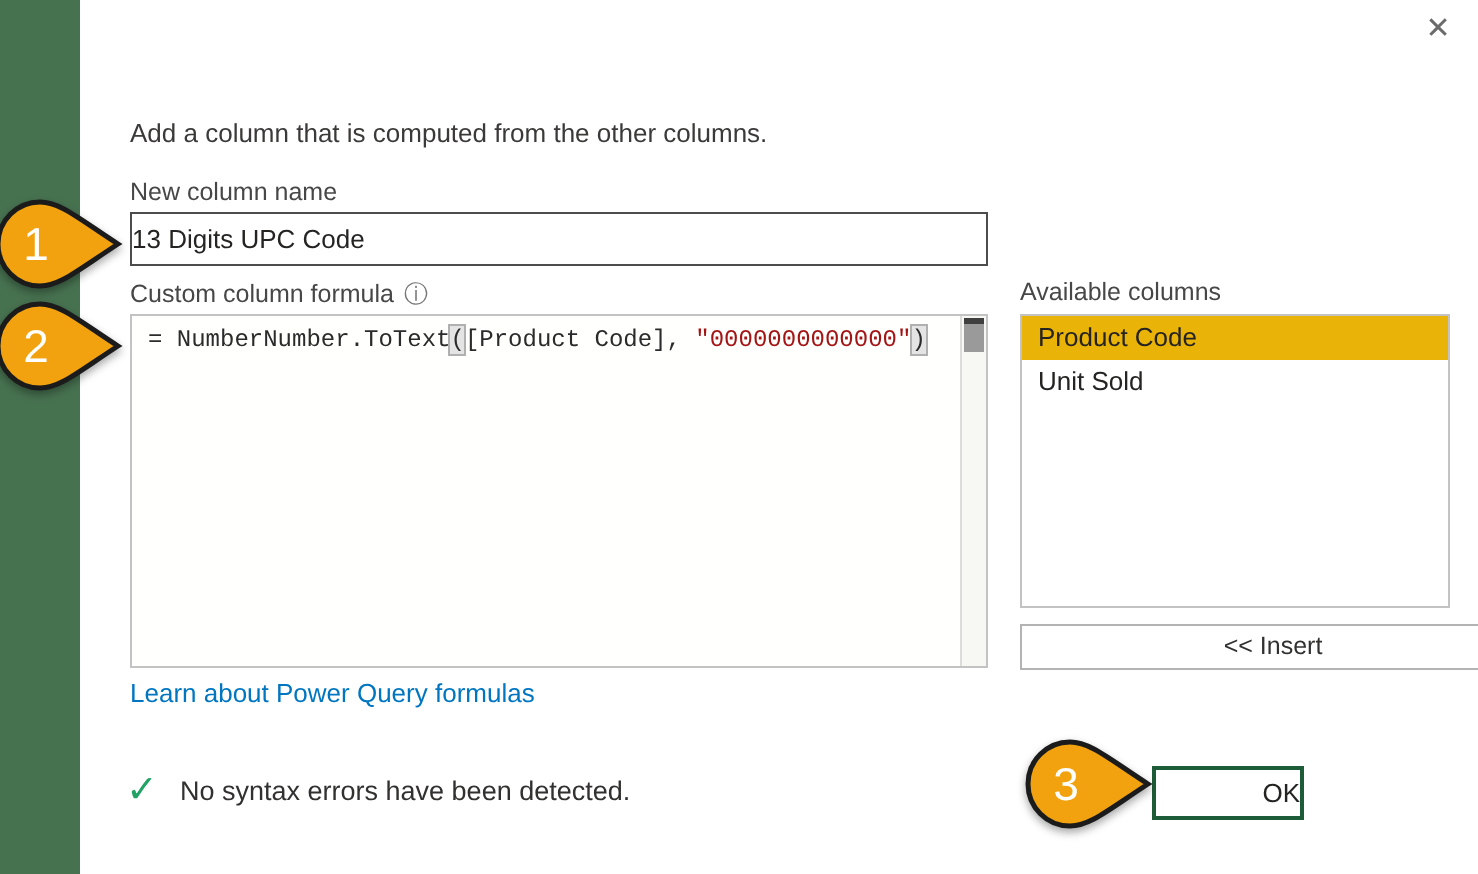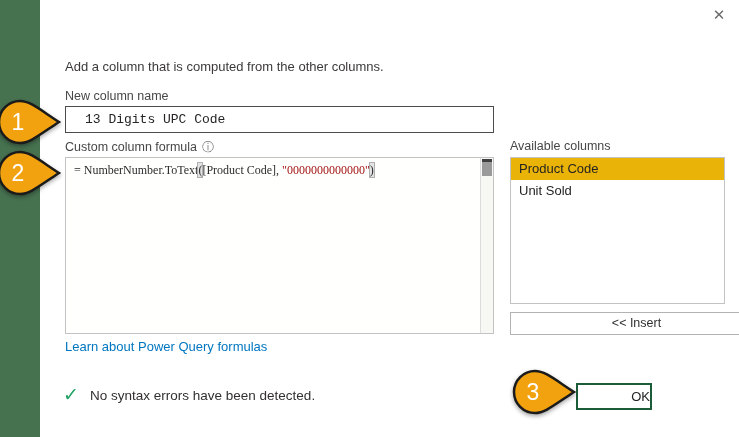--- a/index.html
+++ b/index.html
@@ -16,27 +16,27 @@
            color: #1d6b56; letter-spacing: 0.3px; }
   .subtitle { position: absolute; left: 65px; top: 59px; font-size: 13px; color: #3b3a39; }
 
   .field-label { position: absolute; font-size: 12.5px; color: #474747; }
   .lbl-name    { left: 65px; top: 89px; }
   .lbl-formula { left: 65px; top: 139px; }
   .lbl-avail   { left: 510px; top: 139px; }
   .info-icon { color: #767676; font-size: 12px; margin-left: 5px; }
 
   .name-input { position: absolute; left: 65px; top: 106px; width: 429px; height: 27px;
-                border: 1px solid #4c4c4c; background: #fff; padding: 0 19px; font-size: 13px;
-                color: #252423; font-family: Liberation Mono, monospace; outline: none; }
+                border: 1px solid #4c4c4c; background: #fff; padding: 0 0; font-size: 13px;
+                color: #252423; font-family: Liberation Sans, sans-serif; outline: none; }
 
   .formula-box { position: absolute; left: 65px; top: 157px; width: 429px; height: 177px;
                  border: 1px solid #c3c3c3; background: #fffffd; }
   .formula-text { position: absolute; left: 8px; top: 5px; right: 17px;
-                  font-family: Liberation Serif, serif;
+                  font-family: Liberation Mono, monospace;
                   font-size: 12px; color: #2b2b2b; white-space: pre; }
   .str { color: #a31515; }
   .paren-hl { background: #e4e4e4; box-shadow: 0 0 0 1px #b0b0b0; }
   .fscroll { position: absolute; right: 0; top: 0; width: 13px; height: 100%;
              background: #f7f7f3; border-left: 1px solid #dcdcdc; }
   .fscroll-thumb { position: absolute; top: 1px; left: 1px; right: 1px; height: 17px;
                    background: #9a9a9a; border-top: 3px solid #3f3f3f; }
 
   .listbox { position: absolute; left: 510px; top: 157px; width: 215px; height: 147px;
              border: 1px solid #c3c3c3; background: #fff; }

